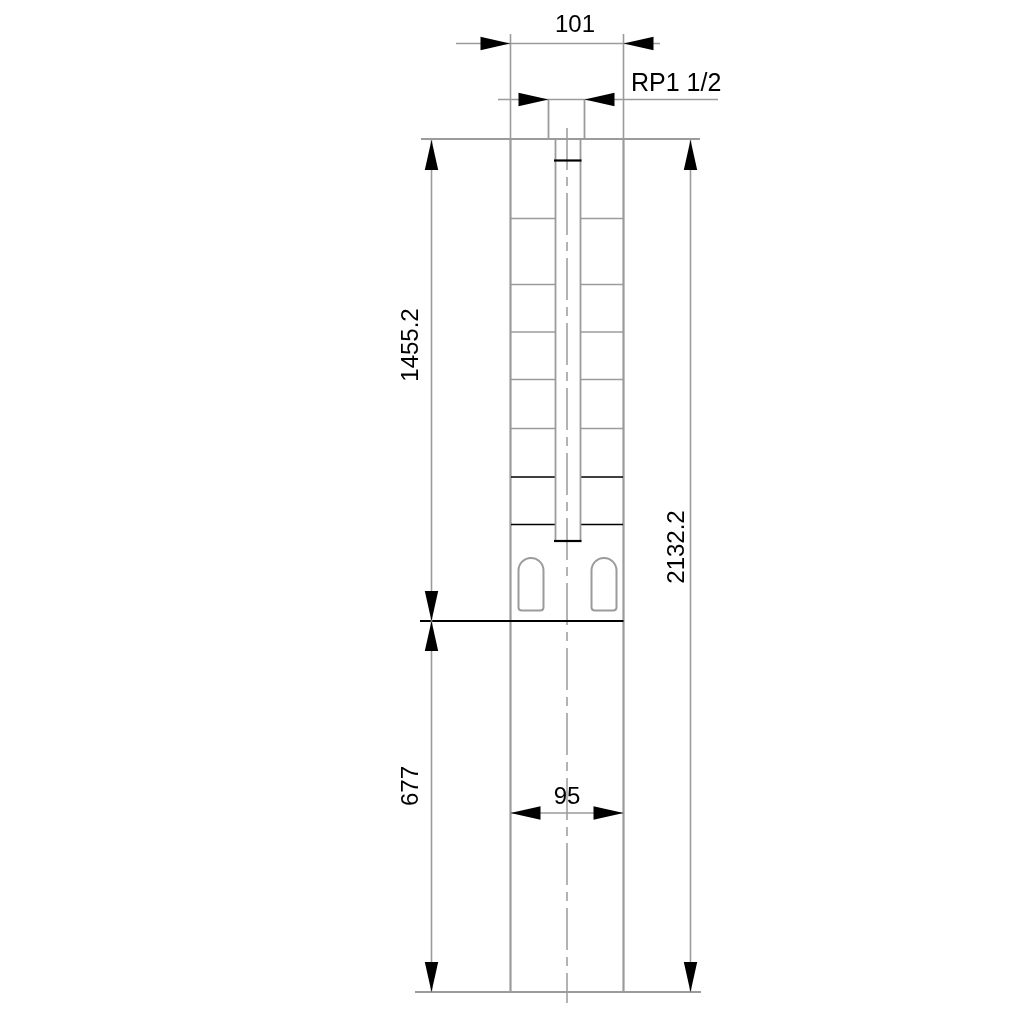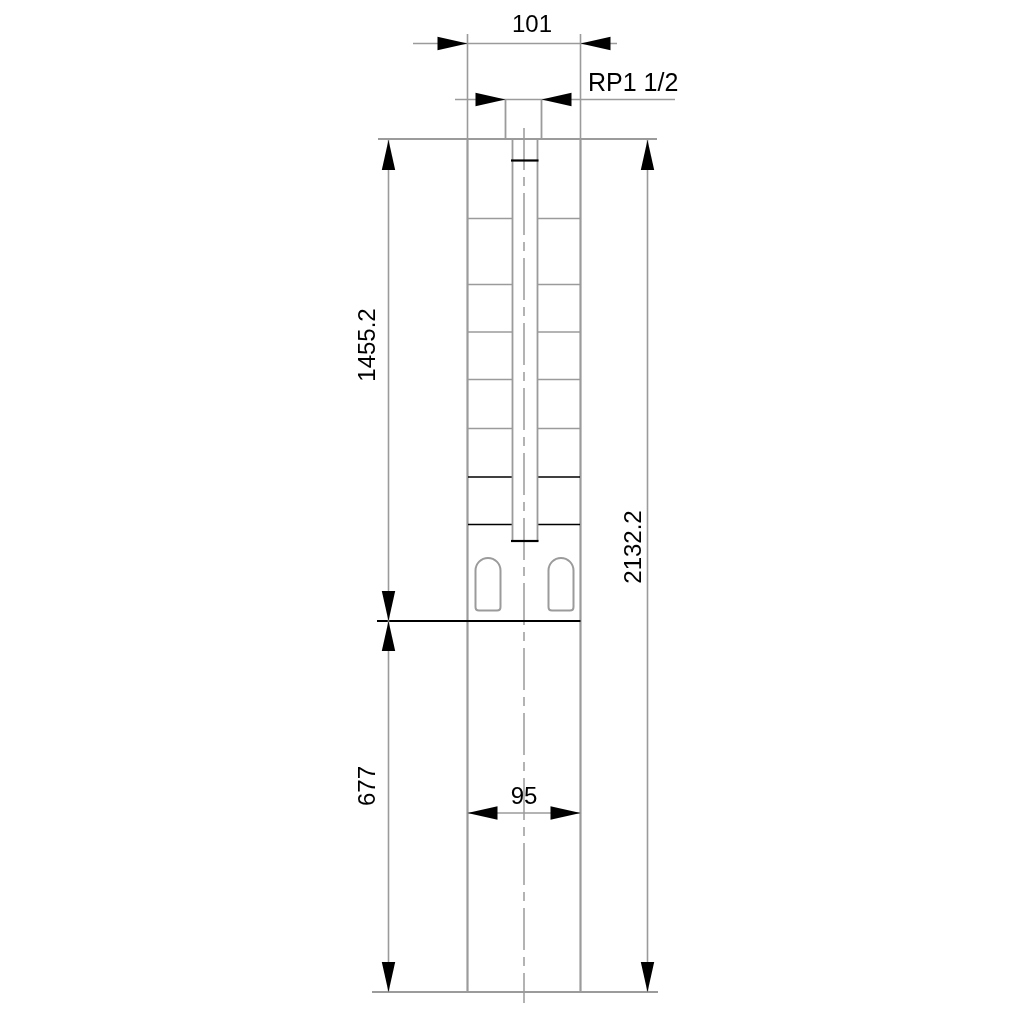--- a/index.html
+++ b/index.html
@@ -3,21 +3,21 @@
 <meta charset="utf-8">
 <style>
   :root{
     --bg:#ffffff;
     --line:#9b9b9b;
     --ink:#000000;
   }
   html,body{margin:0;padding:0;background:var(--bg);}
   .canvas{
     width:951px;height:1024px;background:var(--bg);
-    position:relative;overflow:hidden;
+    position:relative;overflow:hidden;margin-left:43px;
   }
   svg{display:block;}
   svg text{
     font-family:"Liberation Sans","DejaVu Sans",sans-serif;
     fill:var(--ink);
   }
   .dim-label{font-size:24px;}
   .thread-label{font-size:25px;}
   .g{stroke:var(--line);fill:none;}
   .k{stroke:var(--ink);fill:none;}

